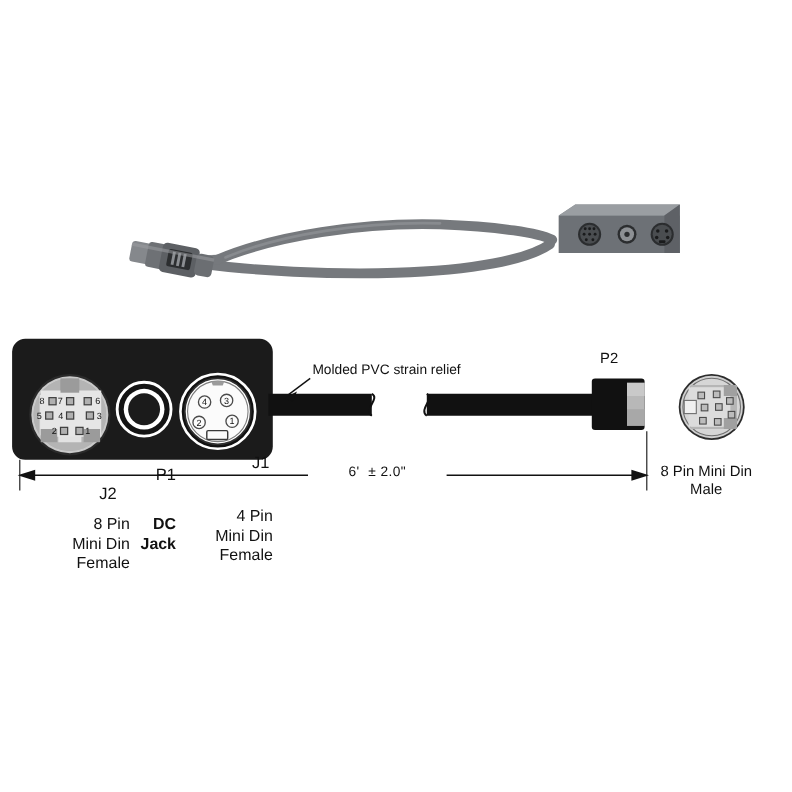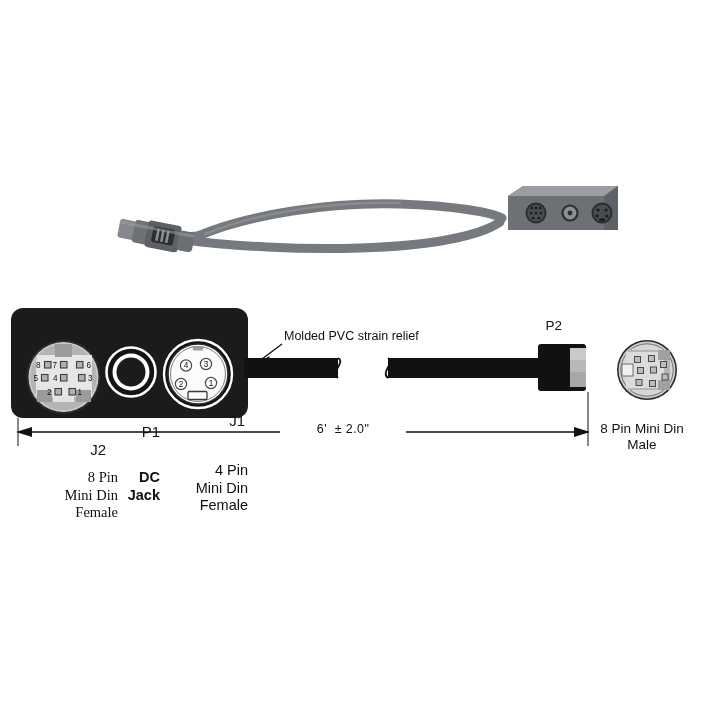--- a/index.html
+++ b/index.html
@@ -62,21 +62,21 @@
     width: 108px;
     text-align: center;
     font-size: 13.5px;
     line-height: 1.22;
   }
   .ref { font-size: 15px; }
   .desc { font-size: 14.5px; line-height: 1.22; }
   #j2-ref  { left: 30px;  top: 441px; width: 76px; }
   #p1-ref  { left: 100px; top: 423px; width: 60px; }
   #j1-ref  { left: 165px; top: 412px; width: 80px; }
-  #j2-desc { left: 18px;  top: 469px; width: 100px; font-family: Liberation Serif, serif; }
+  #j2-desc { left: 18px;  top: 469px; width: 100px; }
   #p1-desc { left: 100px; top: 469px; width: 60px; font-weight: bold; }
   #j1-desc { left: 152px; top: 462px; width: 96px; }
 </style>
 </head>
 <body>
 
 <svg id="canvas" viewBox="0 0 720 720">
 
   <g>
 

